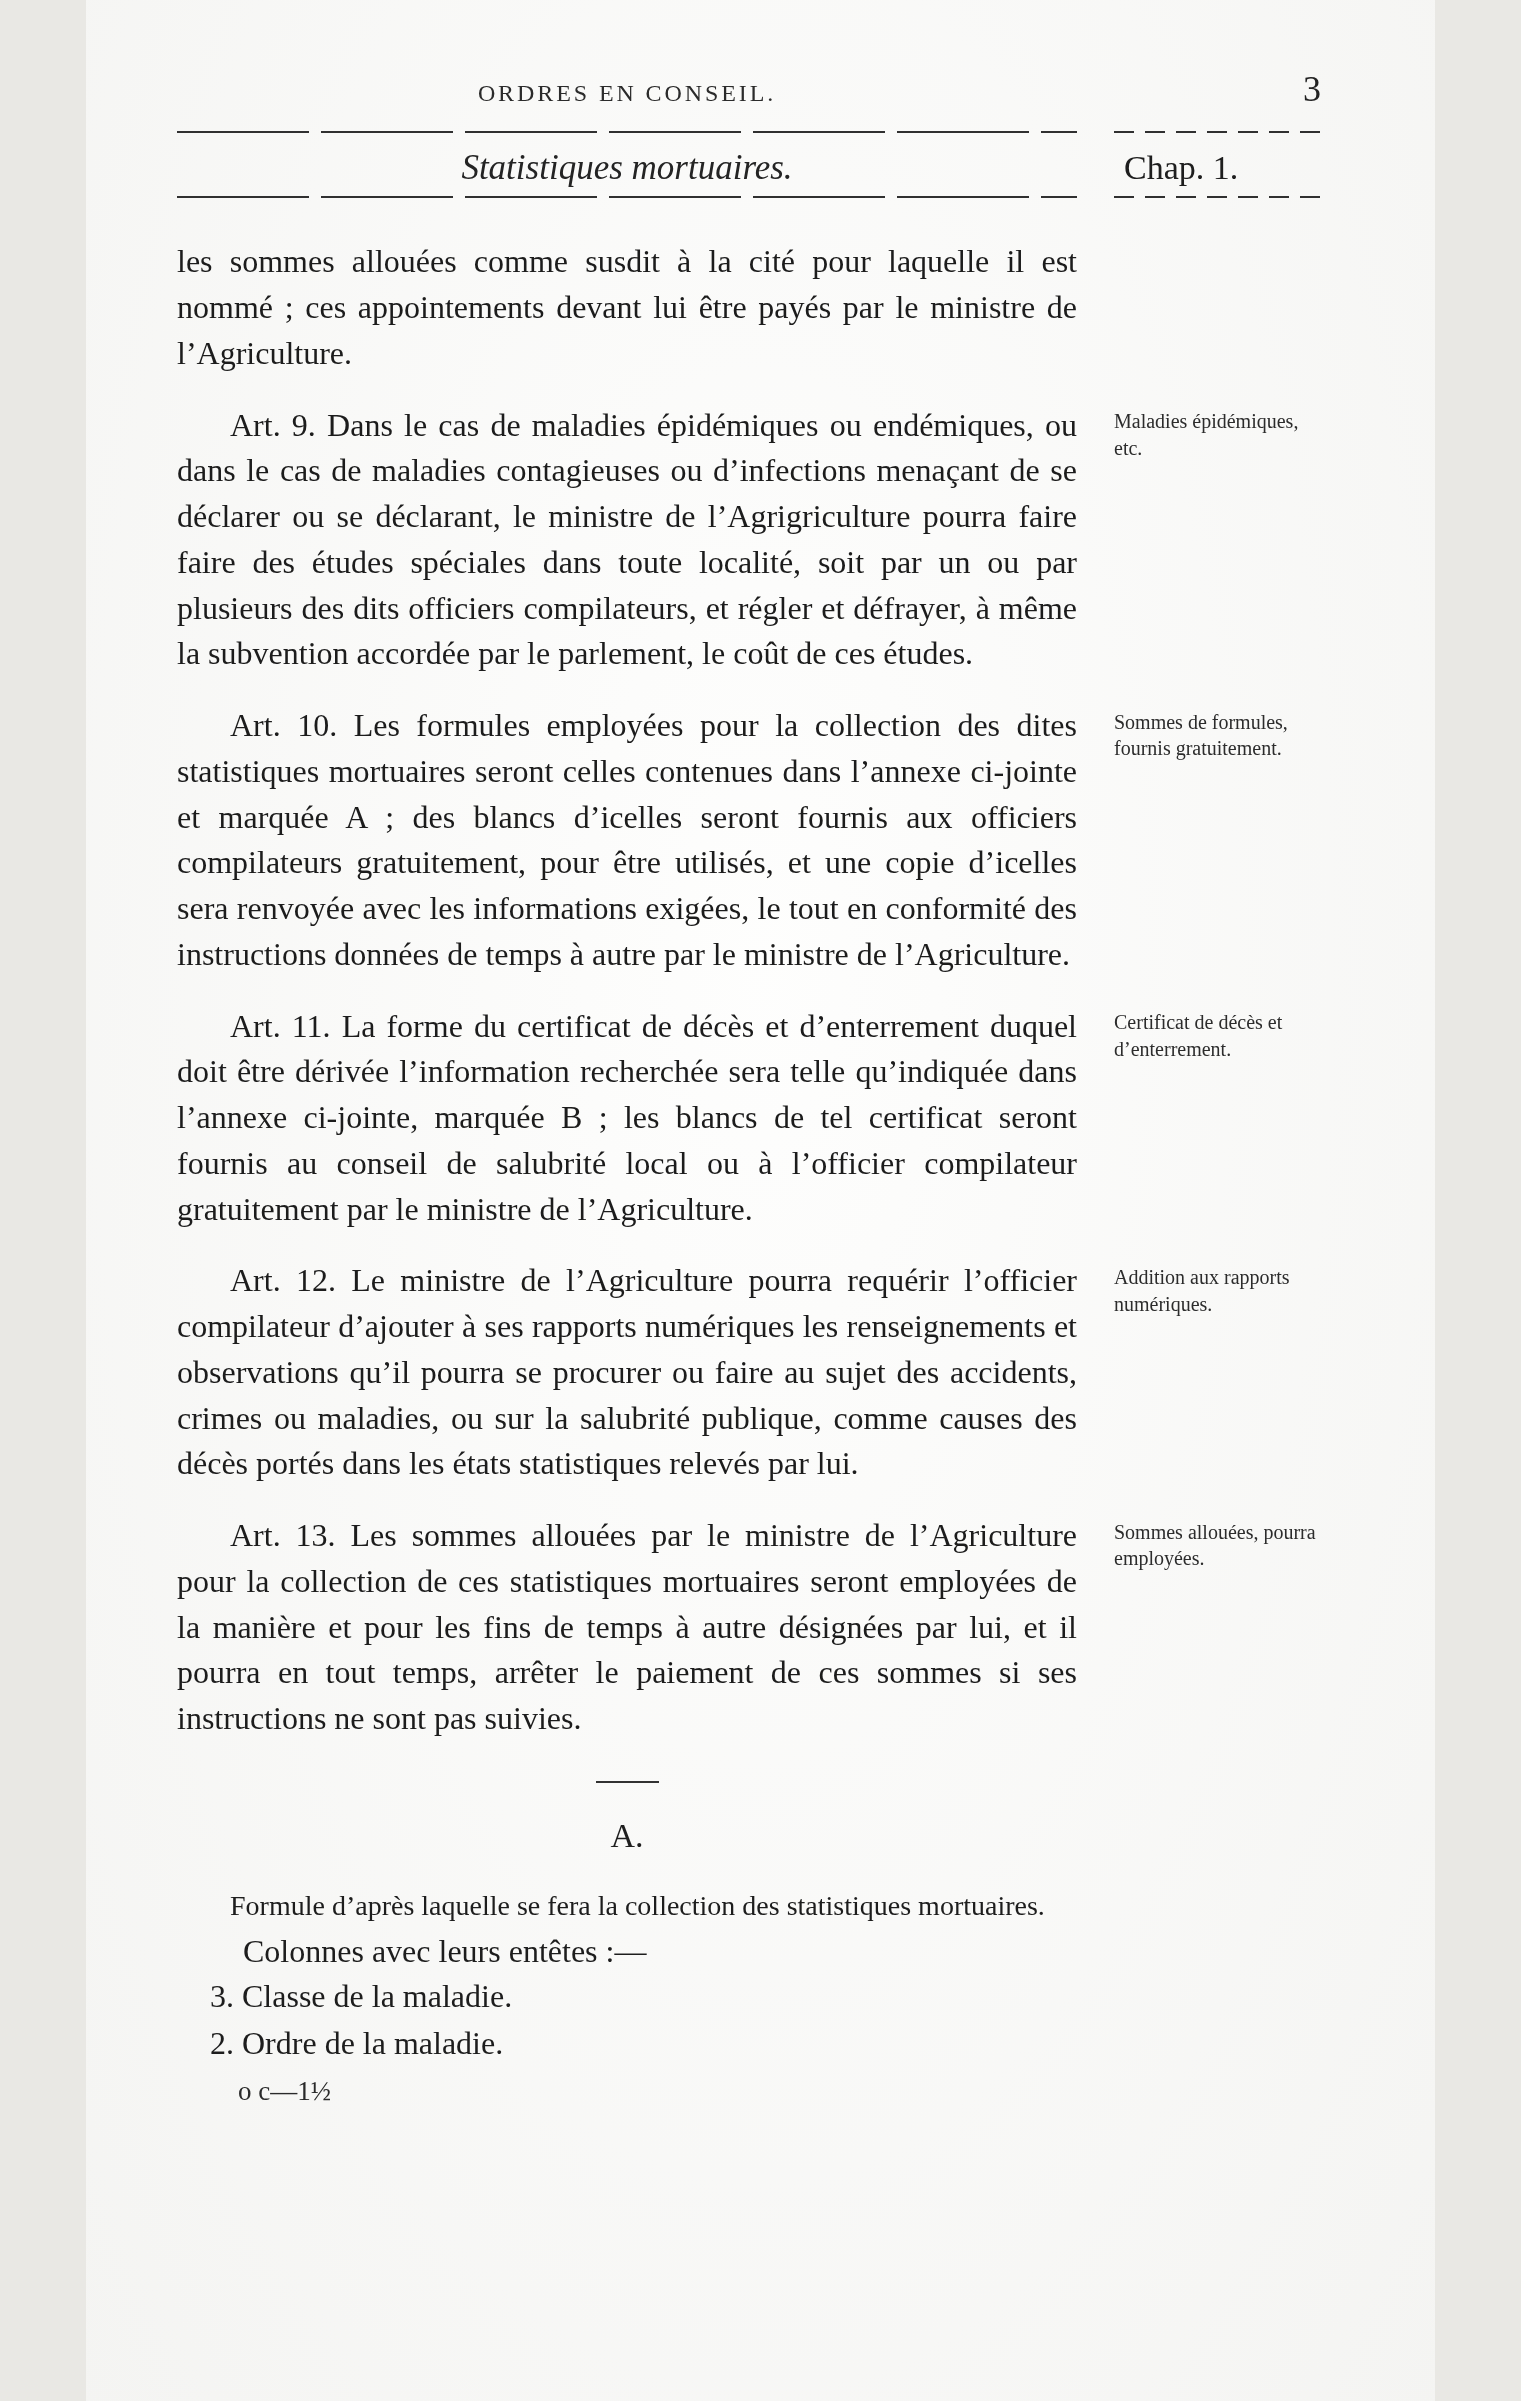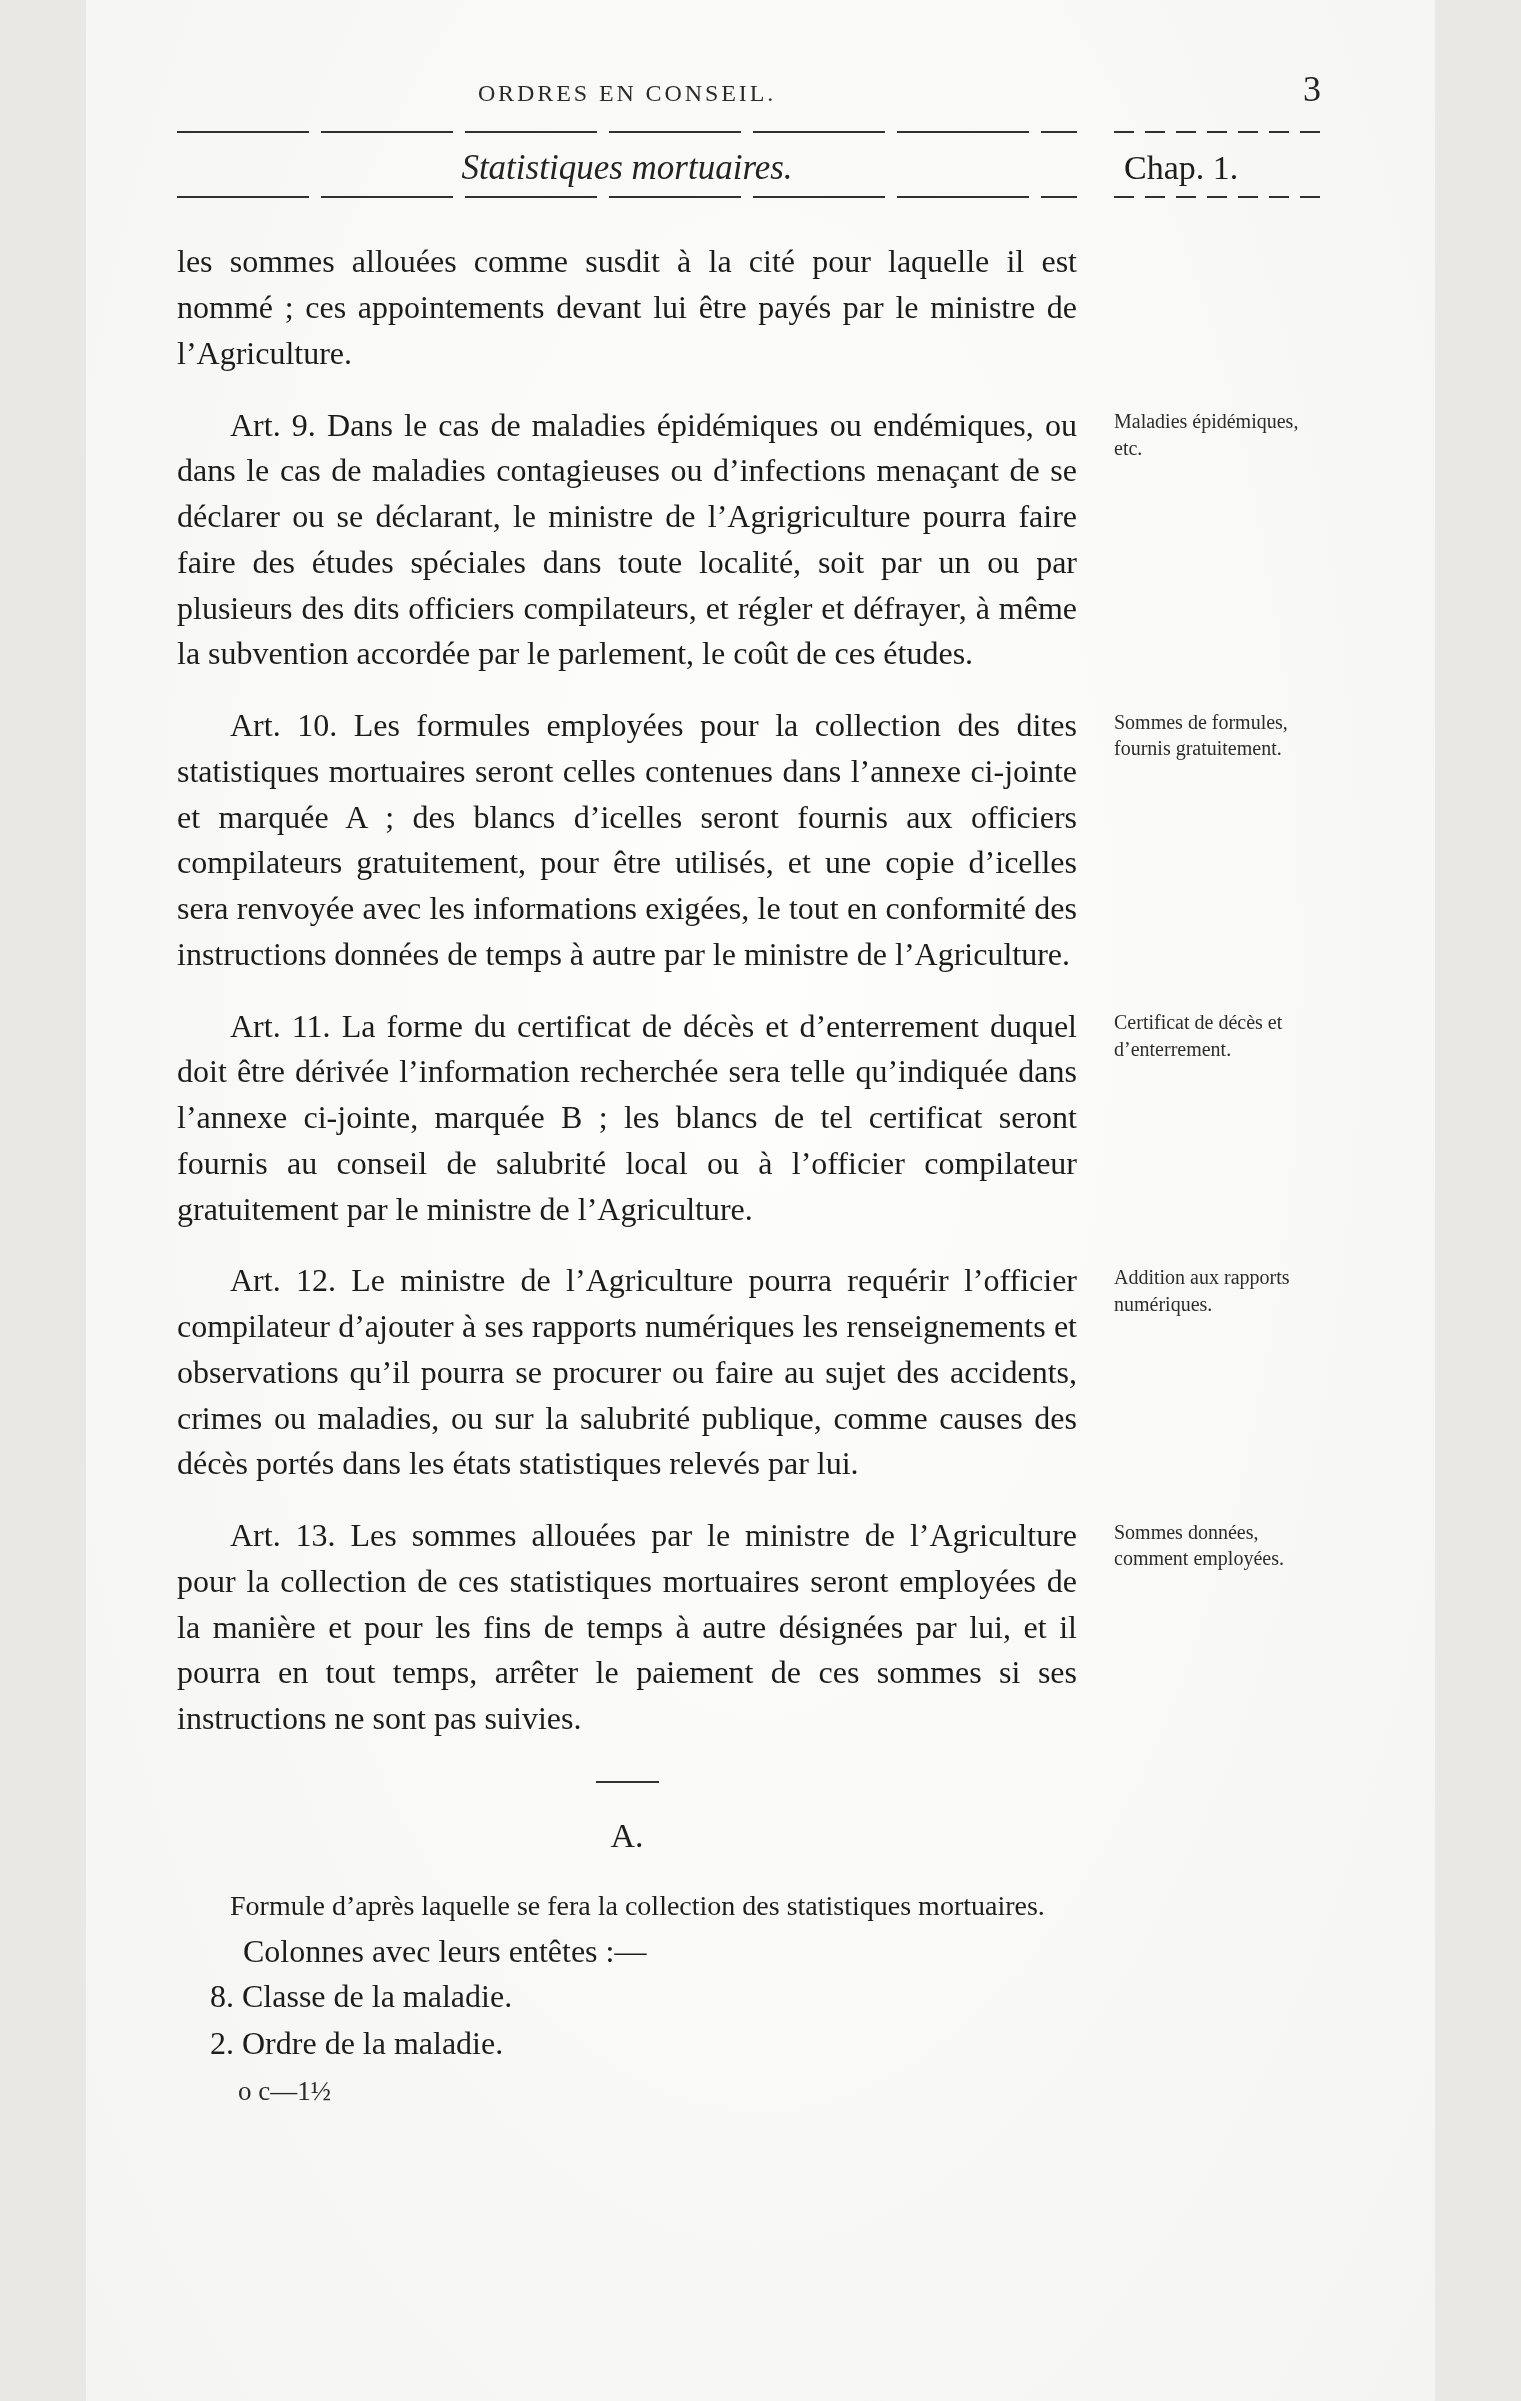--- a/index.html
+++ b/index.html
@@ -170,30 +170,30 @@
       <aside class="margin-note">Certificat de décès et d’enterrement.</aside>
     </div>
 
     <div class="grid para-row">
       <p class="body-text indent">Art. 12. Le ministre de l’Agriculture pourra requérir l’officier compilateur d’ajouter à ses rapports numériques les renseignements et observations qu’il pourra se procurer ou faire au sujet des accidents, crimes ou maladies, ou sur la salubrité publique, comme causes des décès portés dans les états statistiques relevés par lui.</p>
       <aside class="margin-note">Addition aux rapports numériques.</aside>
     </div>
 
     <div class="grid para-row">
       <p class="body-text indent">Art. 13. Les sommes allouées par le ministre de l’Agriculture pour la collection de ces statistiques mortuaires seront employées de la manière et pour les fins de temps à autre désignées par lui, et il pourra en tout temps, arrêter le paiement de ces sommes si ses instructions ne sont pas suivies.</p>
-      <aside class="margin-note">Sommes données, comment employées.</aside>
+      <aside class="margin-note">Sommes allouées, pourra employées.</aside>
     </div>
 
     <div class="grid">
       <div style="grid-column:1;">
         <div class="section-divider"></div>
         <div class="section-label">A.</div>
         <p class="section-intro">Formule d’après laquelle se fera la collection des statistiques mortuaires.</p>
         <p class="colonnes-heading">Colonnes avec leurs entêtes :—</p>
-        <p class="list-item">8. Classe de la maladie.</p>
+        <p class="list-item">3. Classe de la maladie.</p>
         <p class="list-item">2. Ordre de la maladie.</p>
         <p class="printer-mark">o c—1½</p>
       </div>
       <div style="grid-column:2;"></div>
     </div>
 
   </main>
 
 </div>
 

